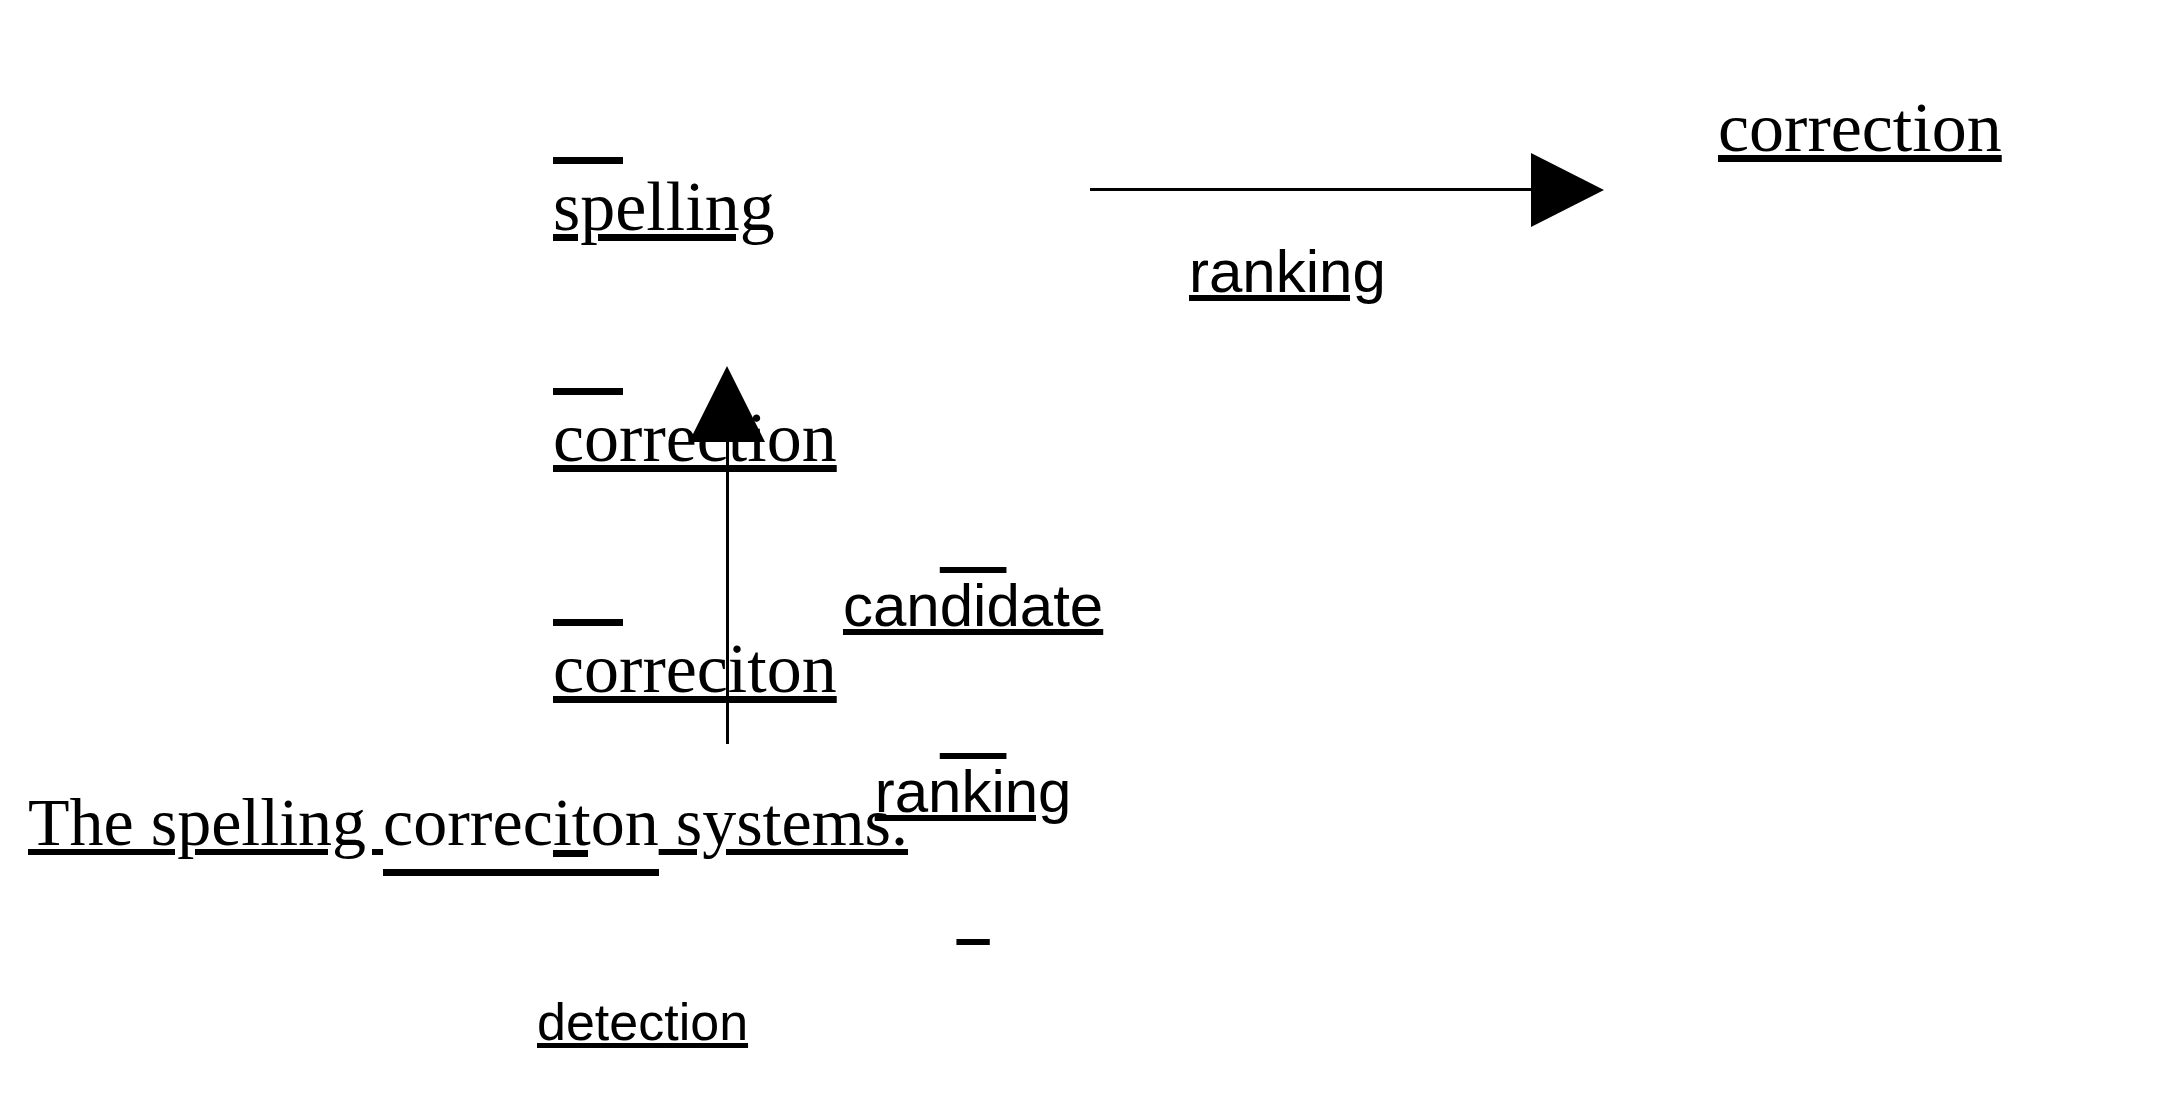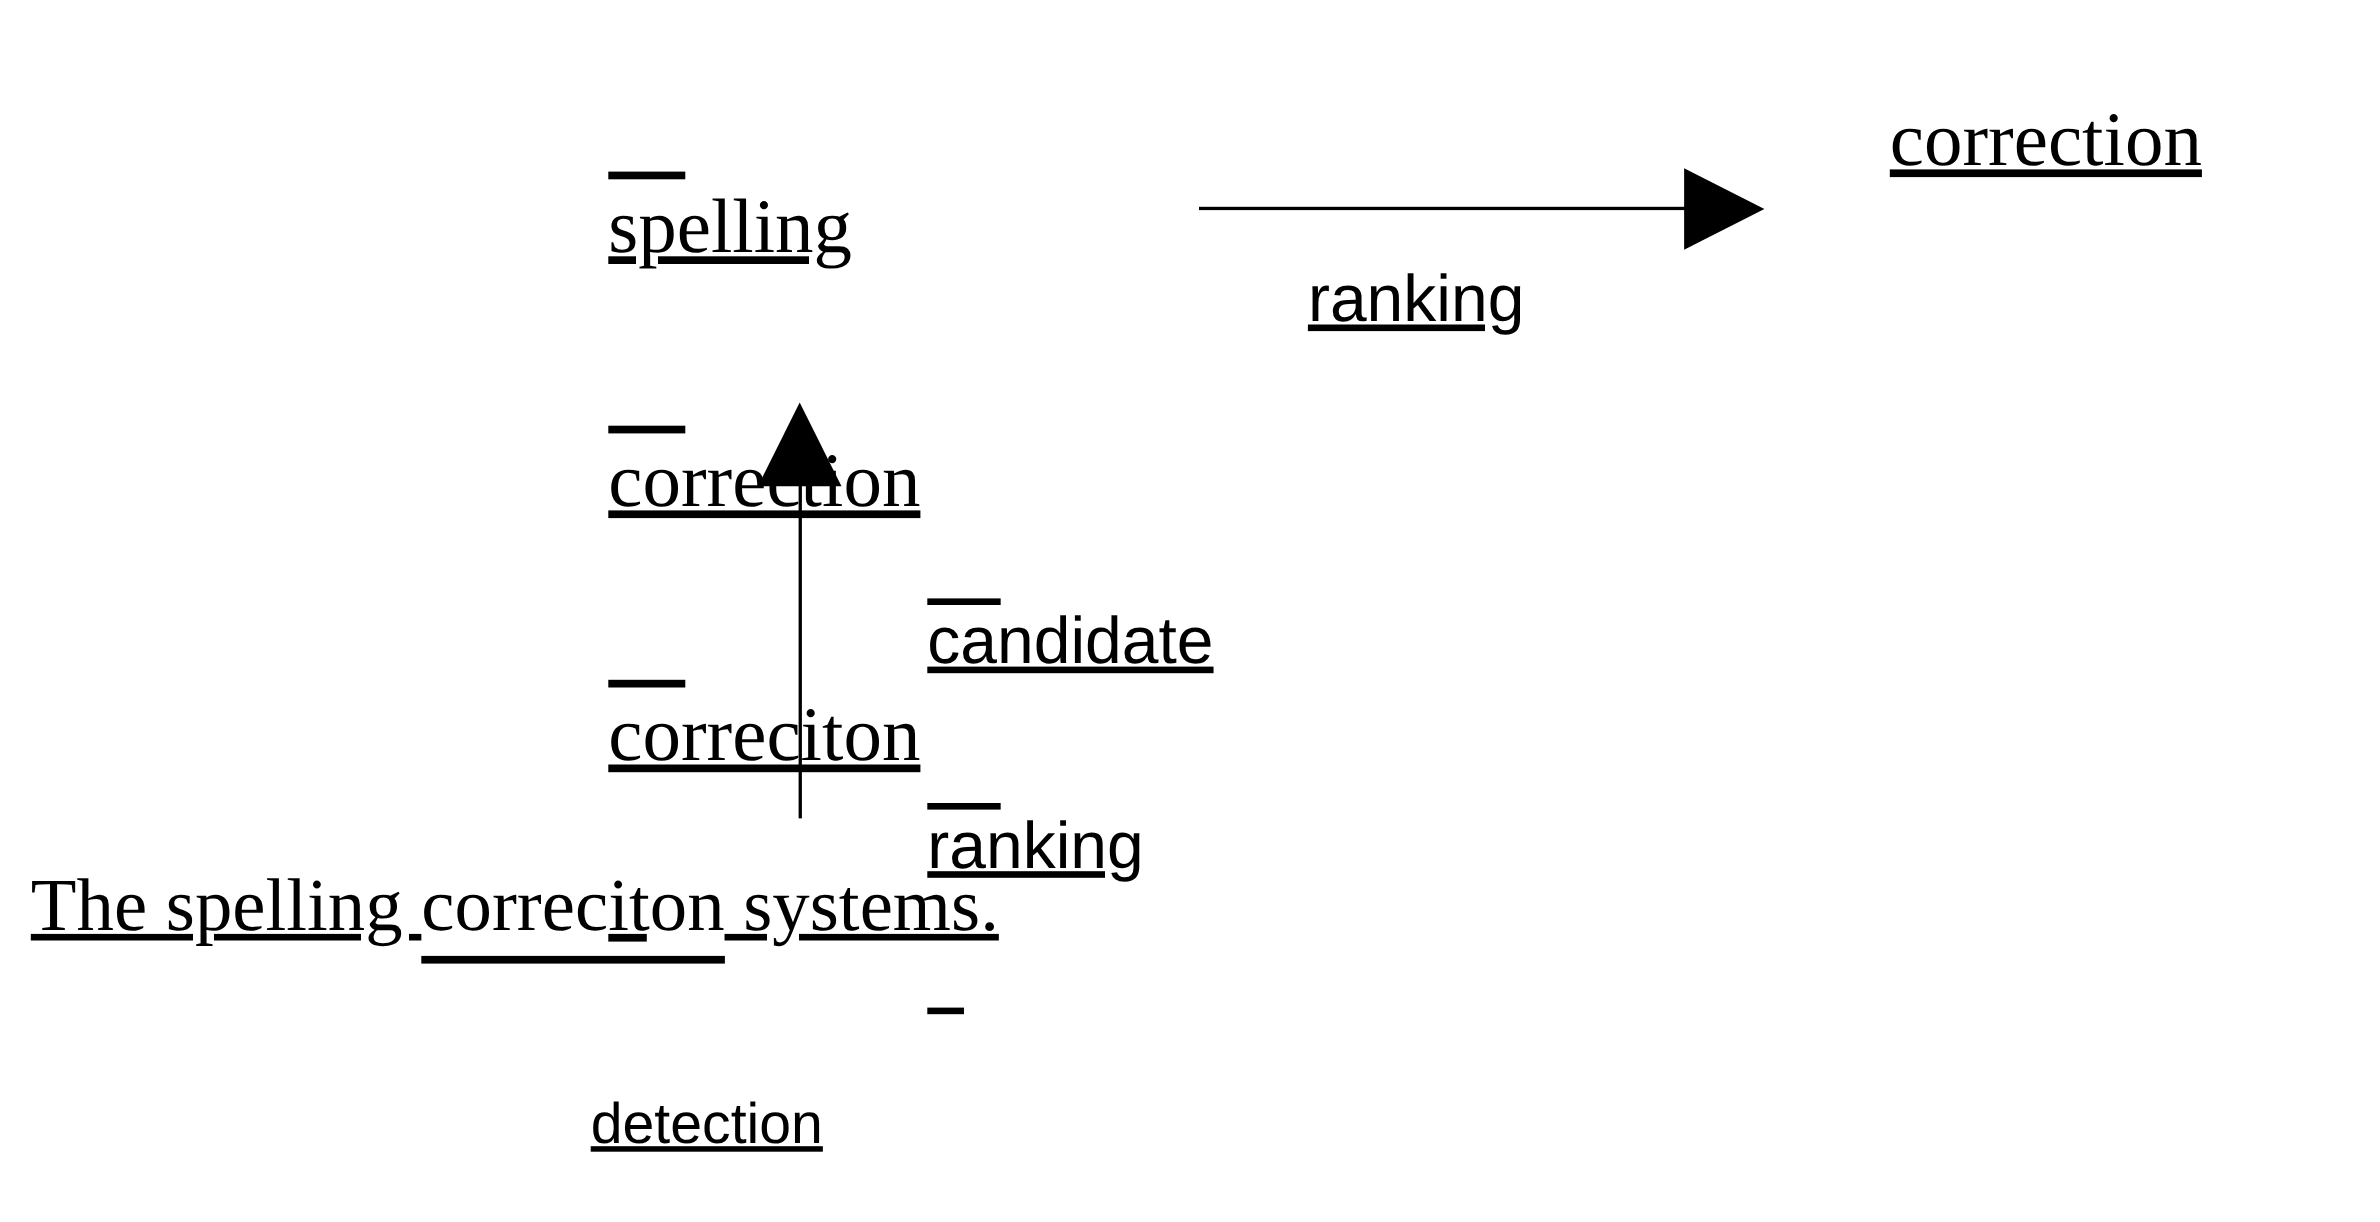--- a/index.html
+++ b/index.html
@@ -107,23 +107,24 @@
     left: 38px;
     top: 74px;
     width: 3px;
     height: 304px;
     background: #000000;
   }
 
   
   #proposal-label {
     left: 843px;
-    top: 428px;
+    top: 451px;
     font-size: 60px;
     line-height: 62px;
+    text-align: center;
   }
   #proposal-label .lbl-line { display: block; }
 
   
   #input-sentence {
     left: 28px;
     top: 780px;
     font-size: 68px;
     line-height: 84px;
   }

